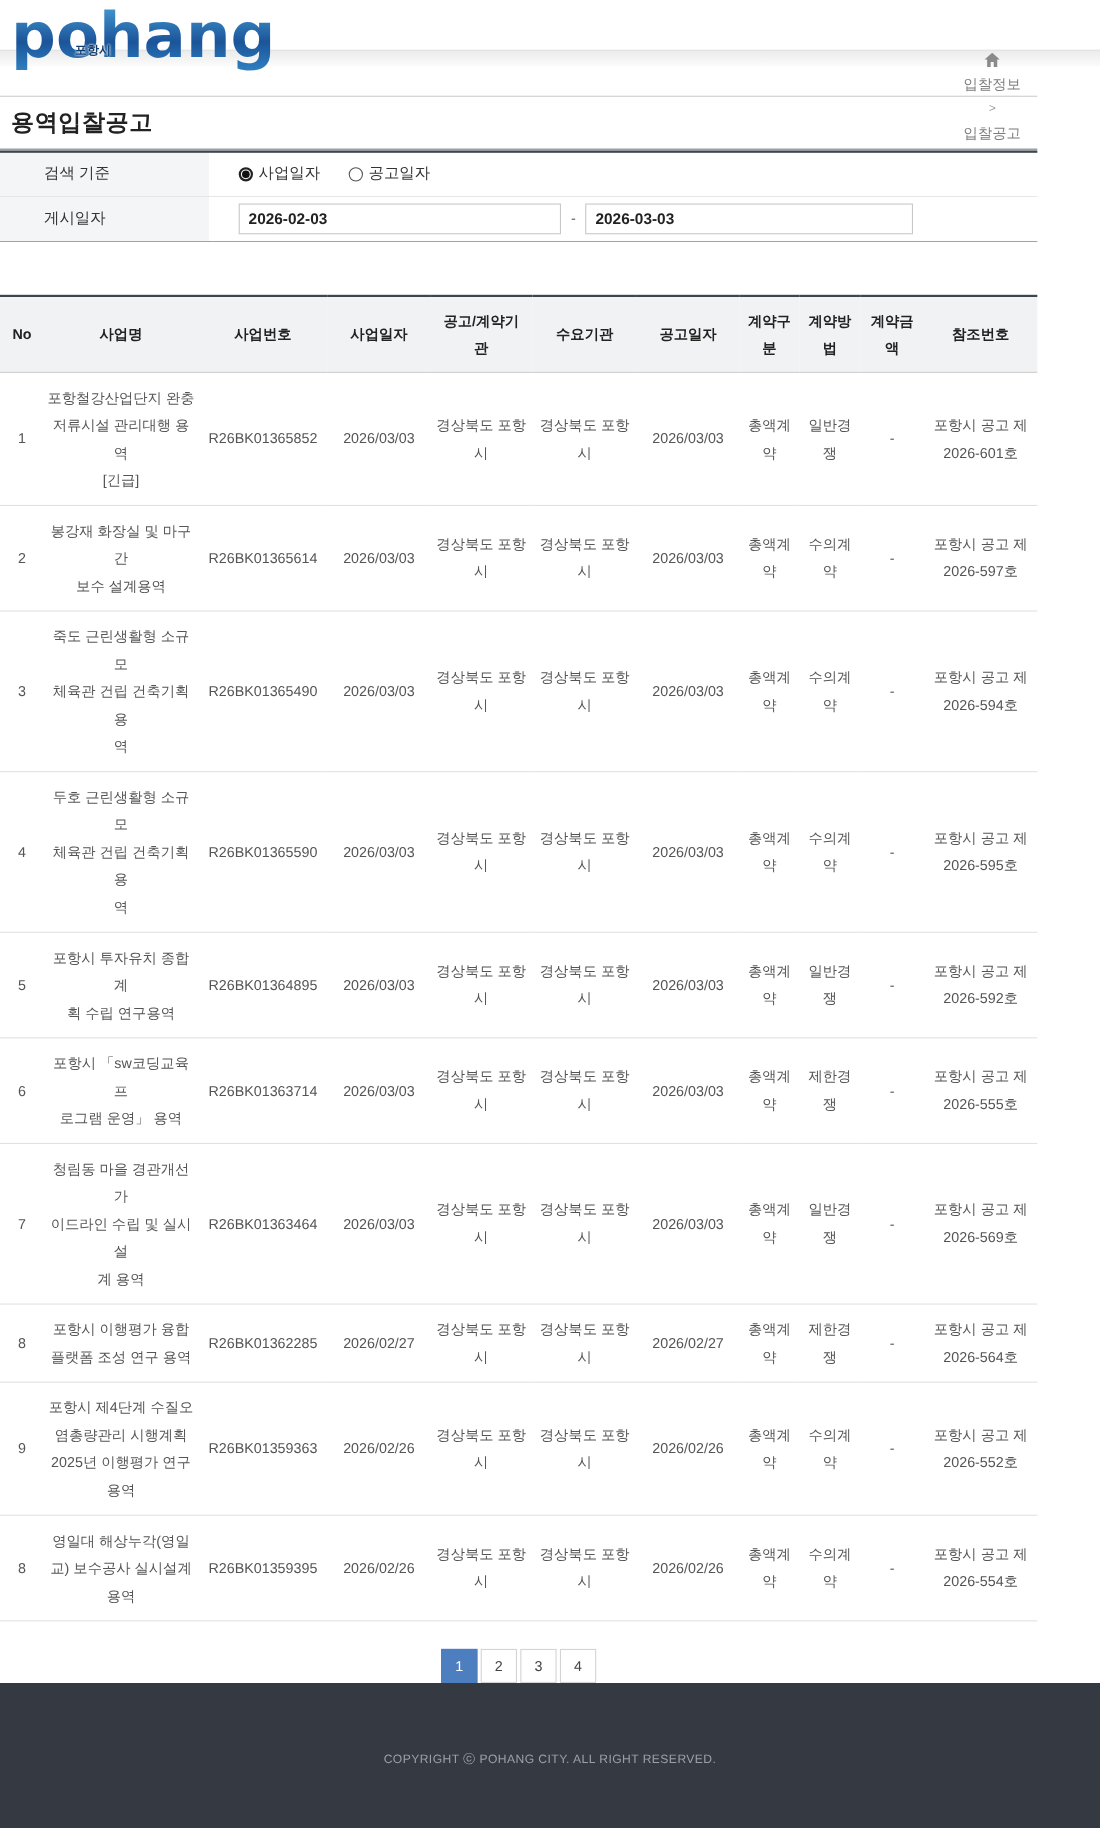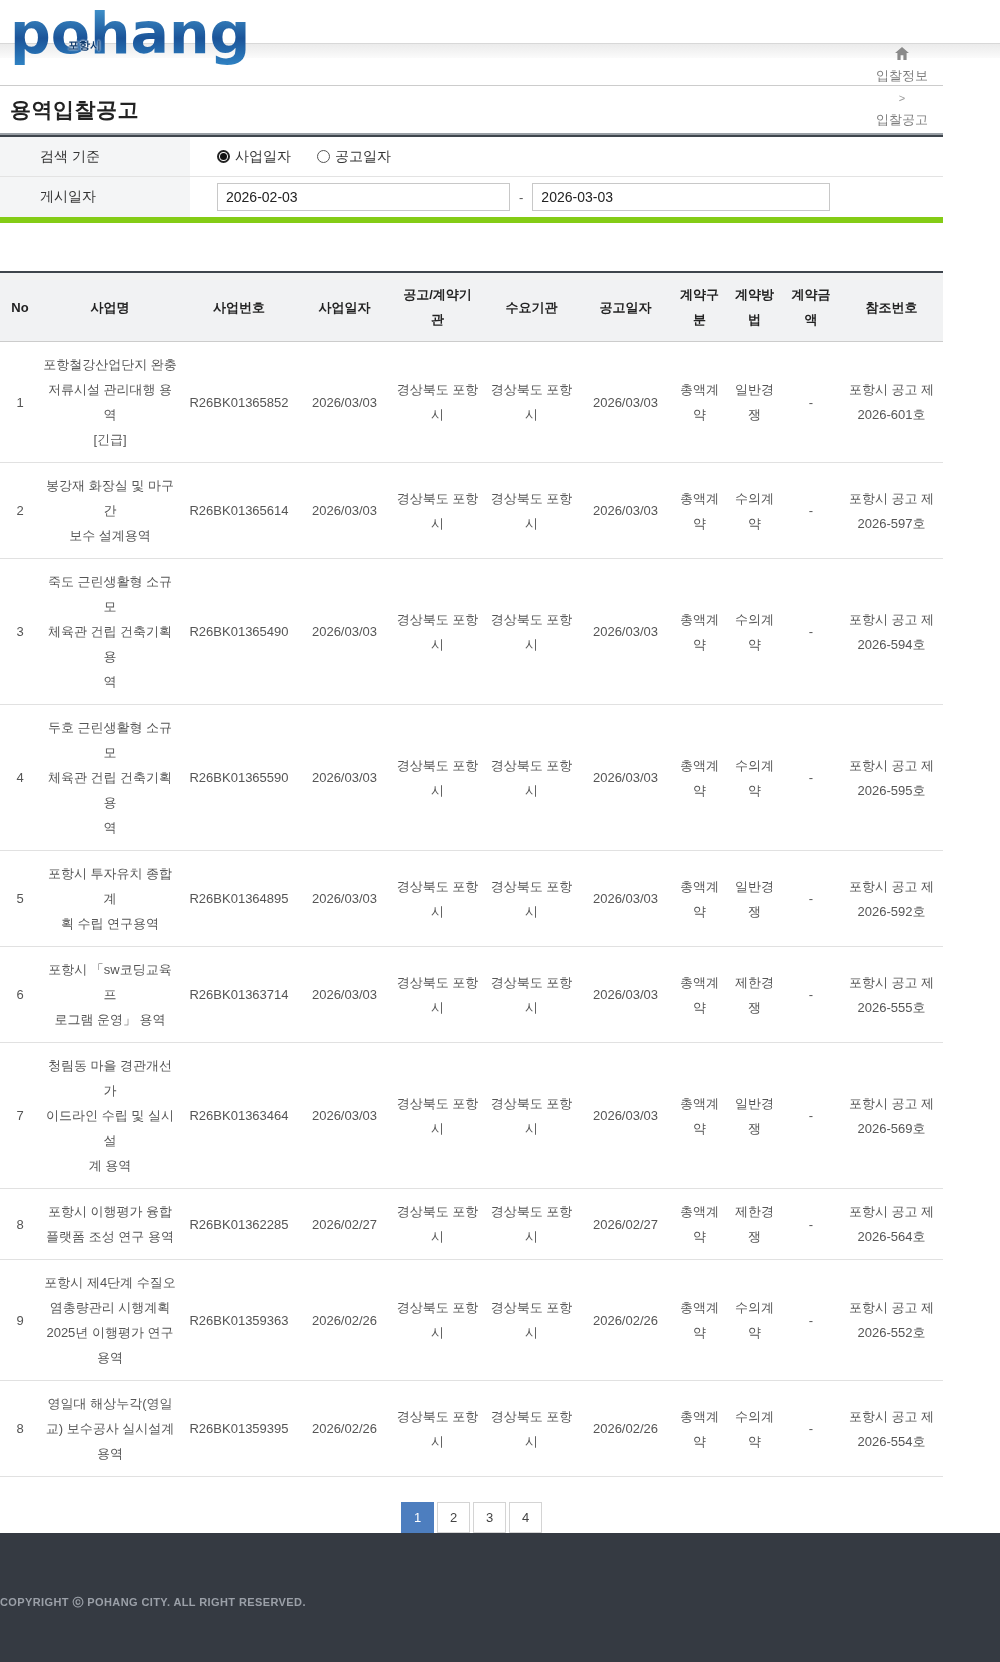--- a/index.html
+++ b/index.html
@@ -41,39 +41,39 @@
     padding:0 2px 0 10px;
     gap:23px;
   }
   .page-title { font-size:21px; font-weight:700; color:#222; letter-spacing:0.5px; margin:0; }
   .breadcrumb { display:flex; align-items:center; gap:7px; font-size:13px; color:#7d7d7d;flex-direction:column; }
   .home-icon svg { width:14px; height:13px; fill:#8a8a8a; display:block; }
   .crumb { cursor:pointer; }
   .sep { color:#999; font-size:11px; }
 
   
-  .search-box { border-top:2px solid #3e454d; border-bottom:6px solid #84cc16; }
+  .search-box { border-top:2px solid #3e454d; border-bottom:1px solid #84cc16; }
   .search-row { display:flex; align-items:stretch; height:40px; border-bottom:1px solid #e3e3e3; }
   .search-row:last-child { border-bottom:none; }
   .search-label {
     width:190px; background:#f4f5f6; display:flex; align-items:center;
     padding-left:40px; font-size:14px; color:#333;
   }
   .search-content { flex:1; display:flex; align-items:center; padding-left:27px; background:#fff; }
   .radio-option { display:flex; align-items:center; font-size:14px; color:#333; cursor:pointer; }
   .radio-option + .radio-option { margin-left:26px; }
   .radio {
     width:13px; height:13px; border-radius:50%; border:1px solid #555;
     display:inline-block; position:relative; margin-right:5px; background:#fff;
   }
   .radio.checked { border:2px solid #222; }
   .radio.checked::after { content:""; position:absolute; inset:1px; background:#111; border-radius:50%; }
   .date-input {
     width:293px; height:28px; border:1px solid #c8c8c8; background:#fff;
-    font-family:inherit; font-weight:400; font-size:14px; color:#222; padding:0 8px;
+    font-family:inherit; font-weight:700; font-size:14px; color:#222; padding:0 8px;
   }
   .date-input.to { width:298px; }
   .dash { margin:0 9px; color:#555; font-size:13px; }
   .text-input { width:285px; height:28px; border:1px solid #c8c8c8; background:#fff; font-family:inherit; font-size:14px; padding:0 8px; }
 
   
   .data-table { margin-top:48px; width:943px; border-collapse:collapse; table-layout:fixed; }
   .data-table thead th {
     border-top:2px solid #3e454d; border-bottom:1px solid #cccccc;
     background:#f1f2f3; font-size:13px; font-weight:700; color:#222;
@@ -90,21 +90,21 @@
   .pagination { margin-top:25px; display:flex; justify-content:center; gap:3px; width:943px; }
   .page-btn {
     min-width:33px; height:31px; border:1px solid #d4d4d4; background:#fff;
     color:#444; font-size:13px; font-family:inherit; cursor:pointer; padding:0;
   }
   .page-btn.active { background:#4d7ebf; border-color:#4d7ebf; color:#fff; }
 
   
   .site-footer {
     margin-top:auto; height:222px; width:1000px; background:#353a42;
-    display:flex; justify-content:flex-start; align-items:flex-start;font-weight:bold;
+    display:flex; justify-content:center; align-items:flex-start;
   }
   .copyright { margin-top:62px; font-size:11px; color:#9ba0a8; letter-spacing:0.4px; }
 </style>
 </head>
 <body>
 
 <div class="page">
 
   <div class="top">
     <div class="logo">

